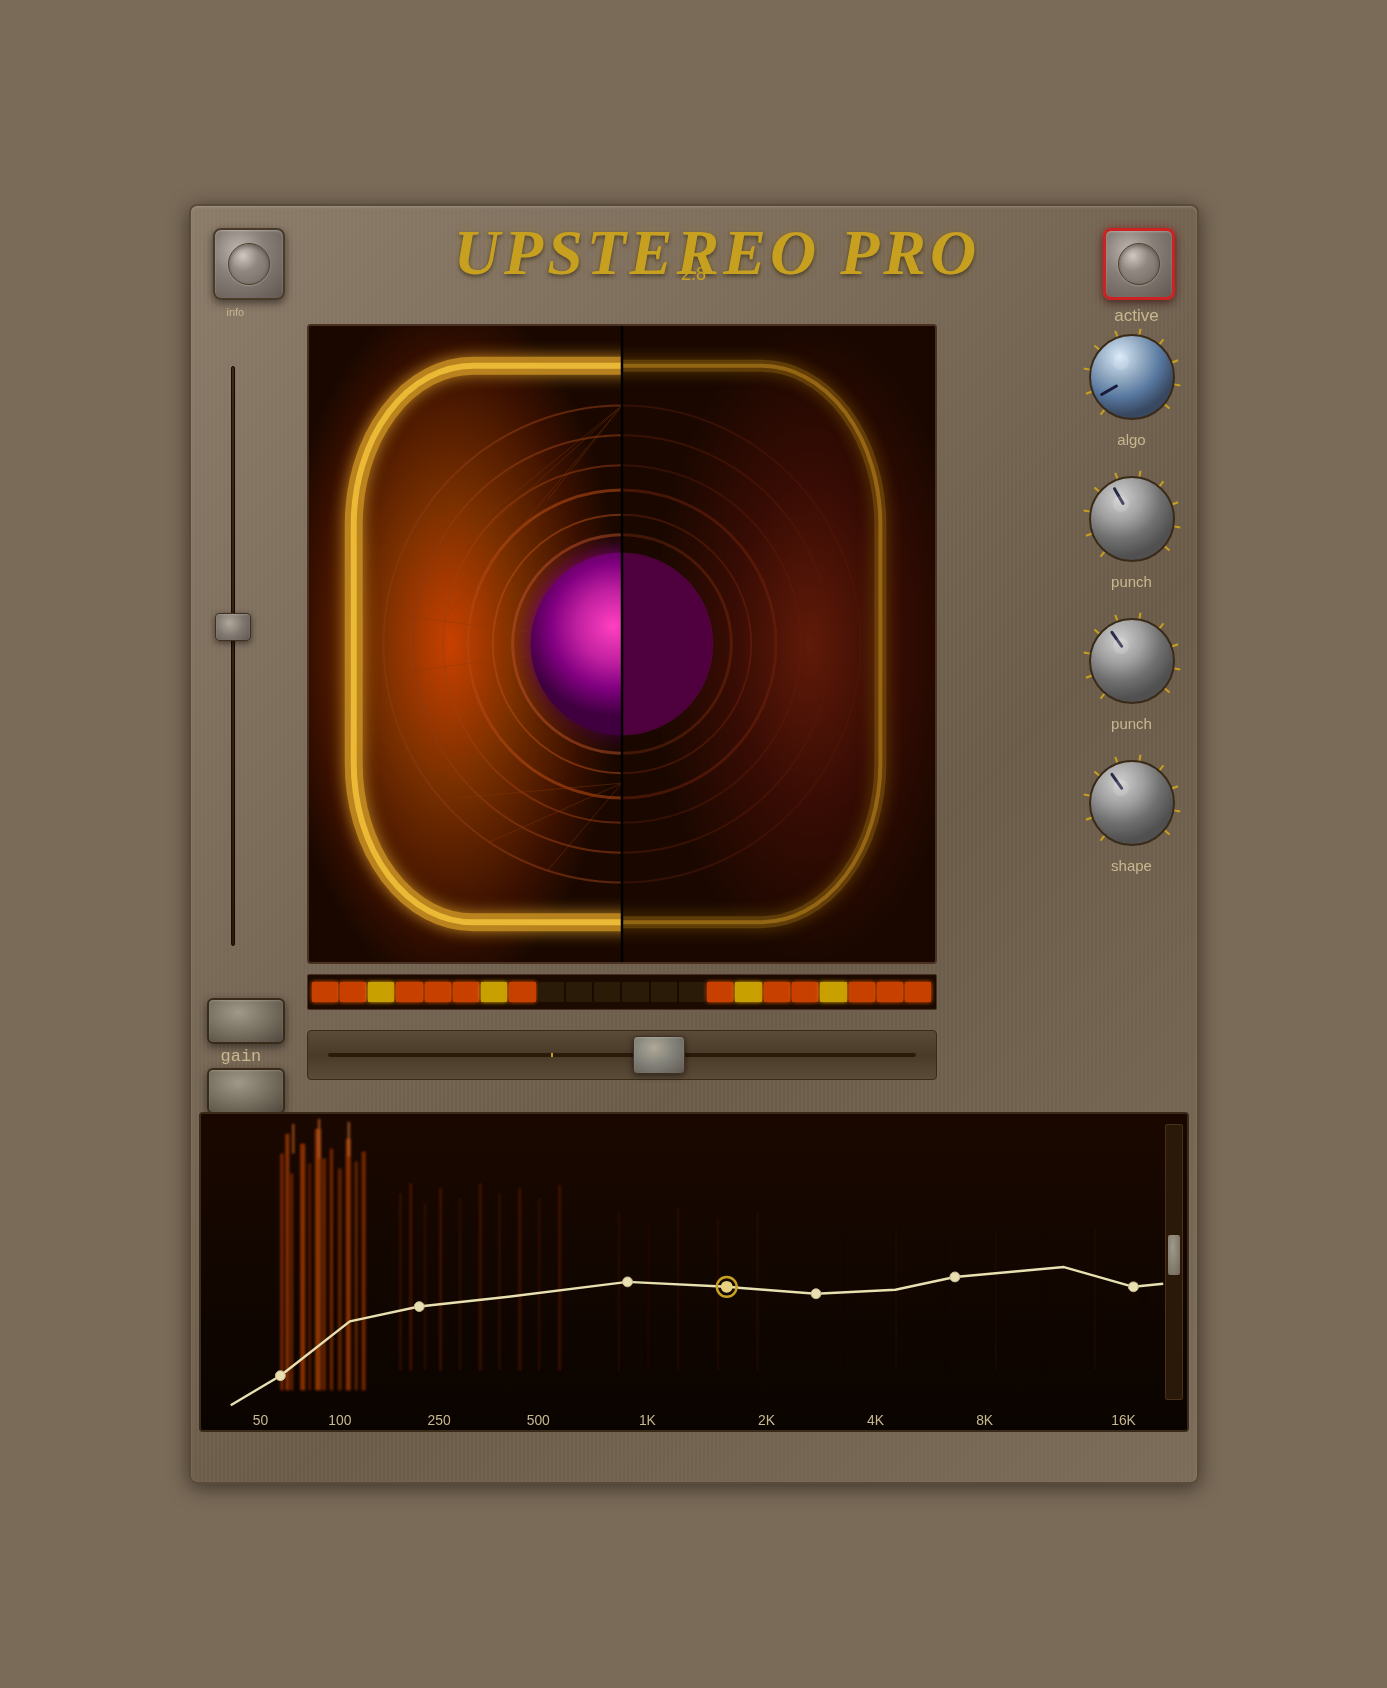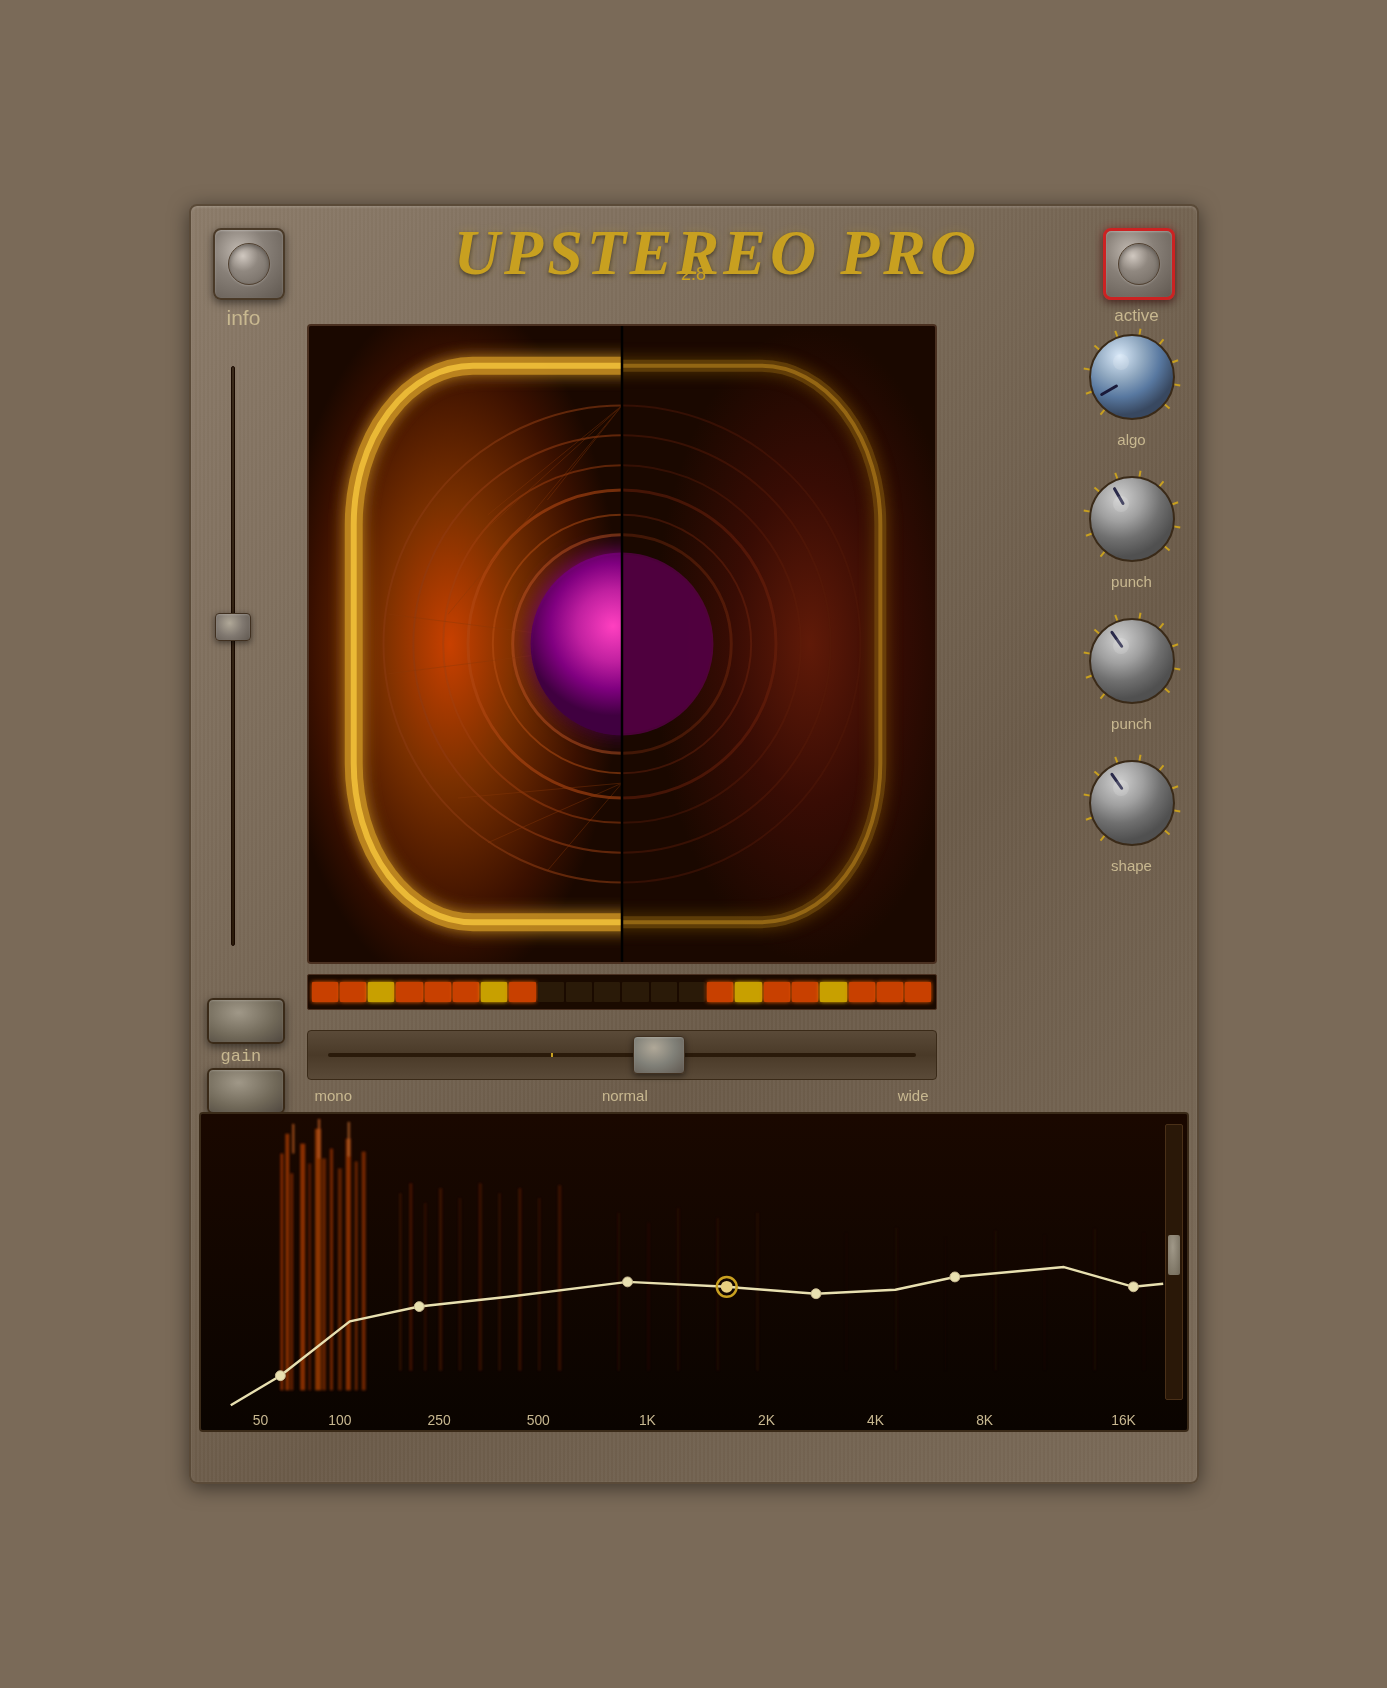--- a/index.html
+++ b/index.html
@@ -89,21 +89,21 @@
       background: radial-gradient(circle at 35% 30%, #d0c8c0, #908880 40%, #706860 100%);
       border-radius: 50%;
       border: 1px solid #504030;
       box-shadow: inset 0 2px 4px rgba(0,0,0,0.3), 0 1px 2px rgba(255,255,255,0.2);
     }
     .info-label {
       position: absolute;
       top: 100px;
       left: 36px;
       color: #c8b890;
-      font-size: 21px;
+      font-size: 11px;
       text-align: center;
     }
 
     
     .active-button {
       position: absolute;
       top: 22px;
       right: 22px;
       width: 72px;
       height: 72px;
@@ -552,25 +552,20 @@
       <div class="meter-seg active-orange"></div>
     </div>
   </div>
 
   <div class="width-section">
     <div class="width-slider-bg">
       <div class="width-slider-track">
         <div class="width-marker-line"></div>
       </div>
       <div class="width-slider-thumb"></div>
-    </div>
-    <div class="width-labels">
-      <span>mono</span>
-      <span>normal</span>
-      <span>wide</span>
     </div>
   </div>
 
   <div class="knobs-section">
 
     <div class="knob-wrapper">
       <div class="knob-outer">
         <svg width="106" height="106" viewBox="0 0 106 106">
 
           <g stroke="#c8a020" stroke-width="2">

